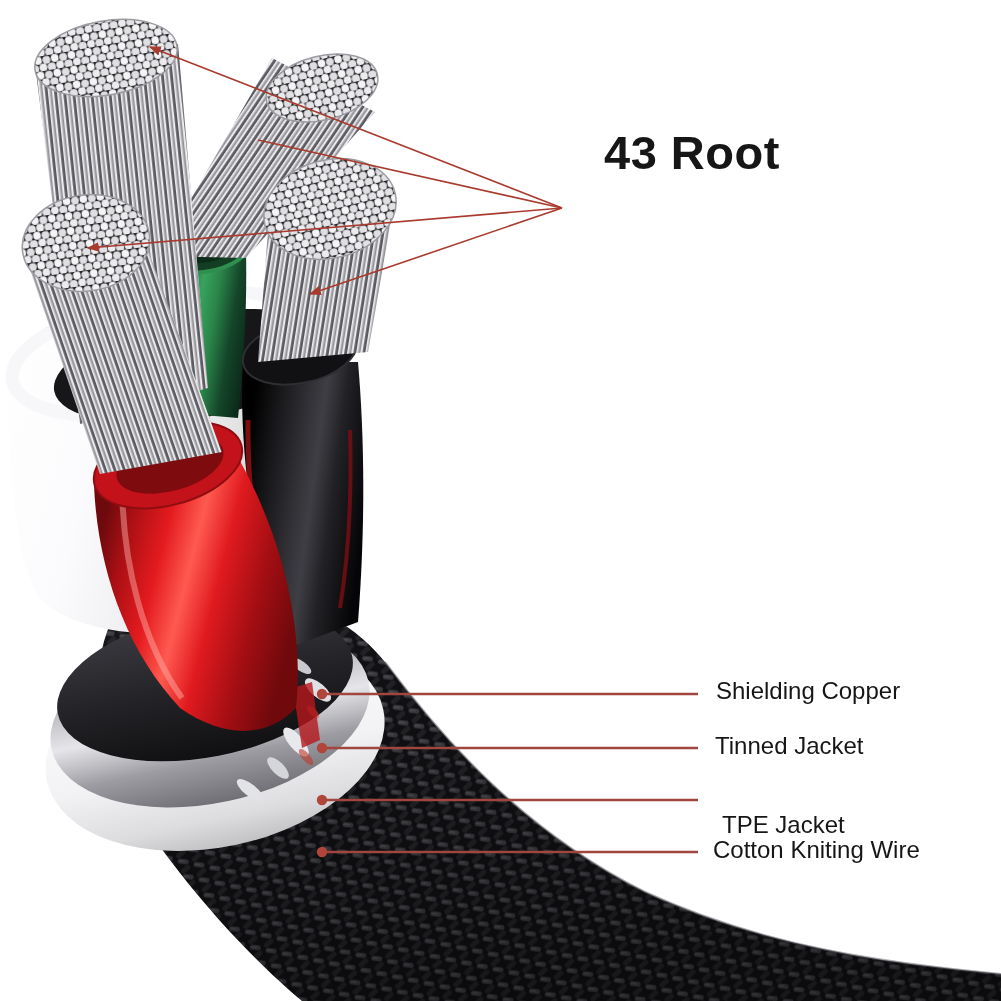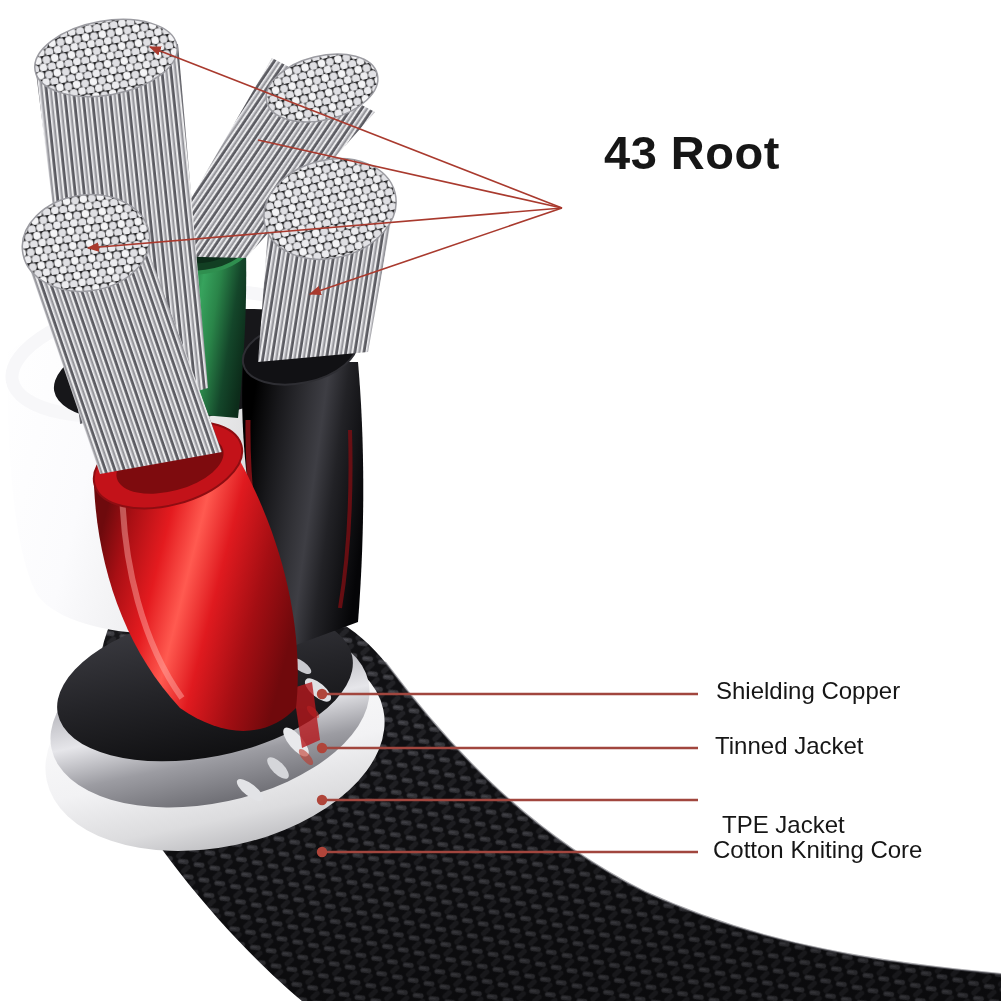--- a/index.html
+++ b/index.html
@@ -224,15 +224,15 @@
     <circle cx="322" cy="800" r="5.2"></circle>
     <circle cx="322" cy="852" r="5.2"></circle>
   </g>
 </svg>
 
 <div class="txt heading" style="left:581px;top:129px;margin-left:23px;">43 Root</div>
 
 <div class="txt callout" style="left:716px;top:679px;">Shielding Copper</div>
 <div class="txt callout" style="left:715px;top:734px;">Tinned Jacket</div>
 <div class="txt callout" style="left:722px;top:813px;">TPE Jacket</div>
-<div class="txt callout" style="left:713px;top:838px;">Cotton Kniting Core</div>
+<div class="txt callout" style="left:713px;top:838px;">Cotton Kniting Wire</div>
 
 </div>
 
 </body></html>

